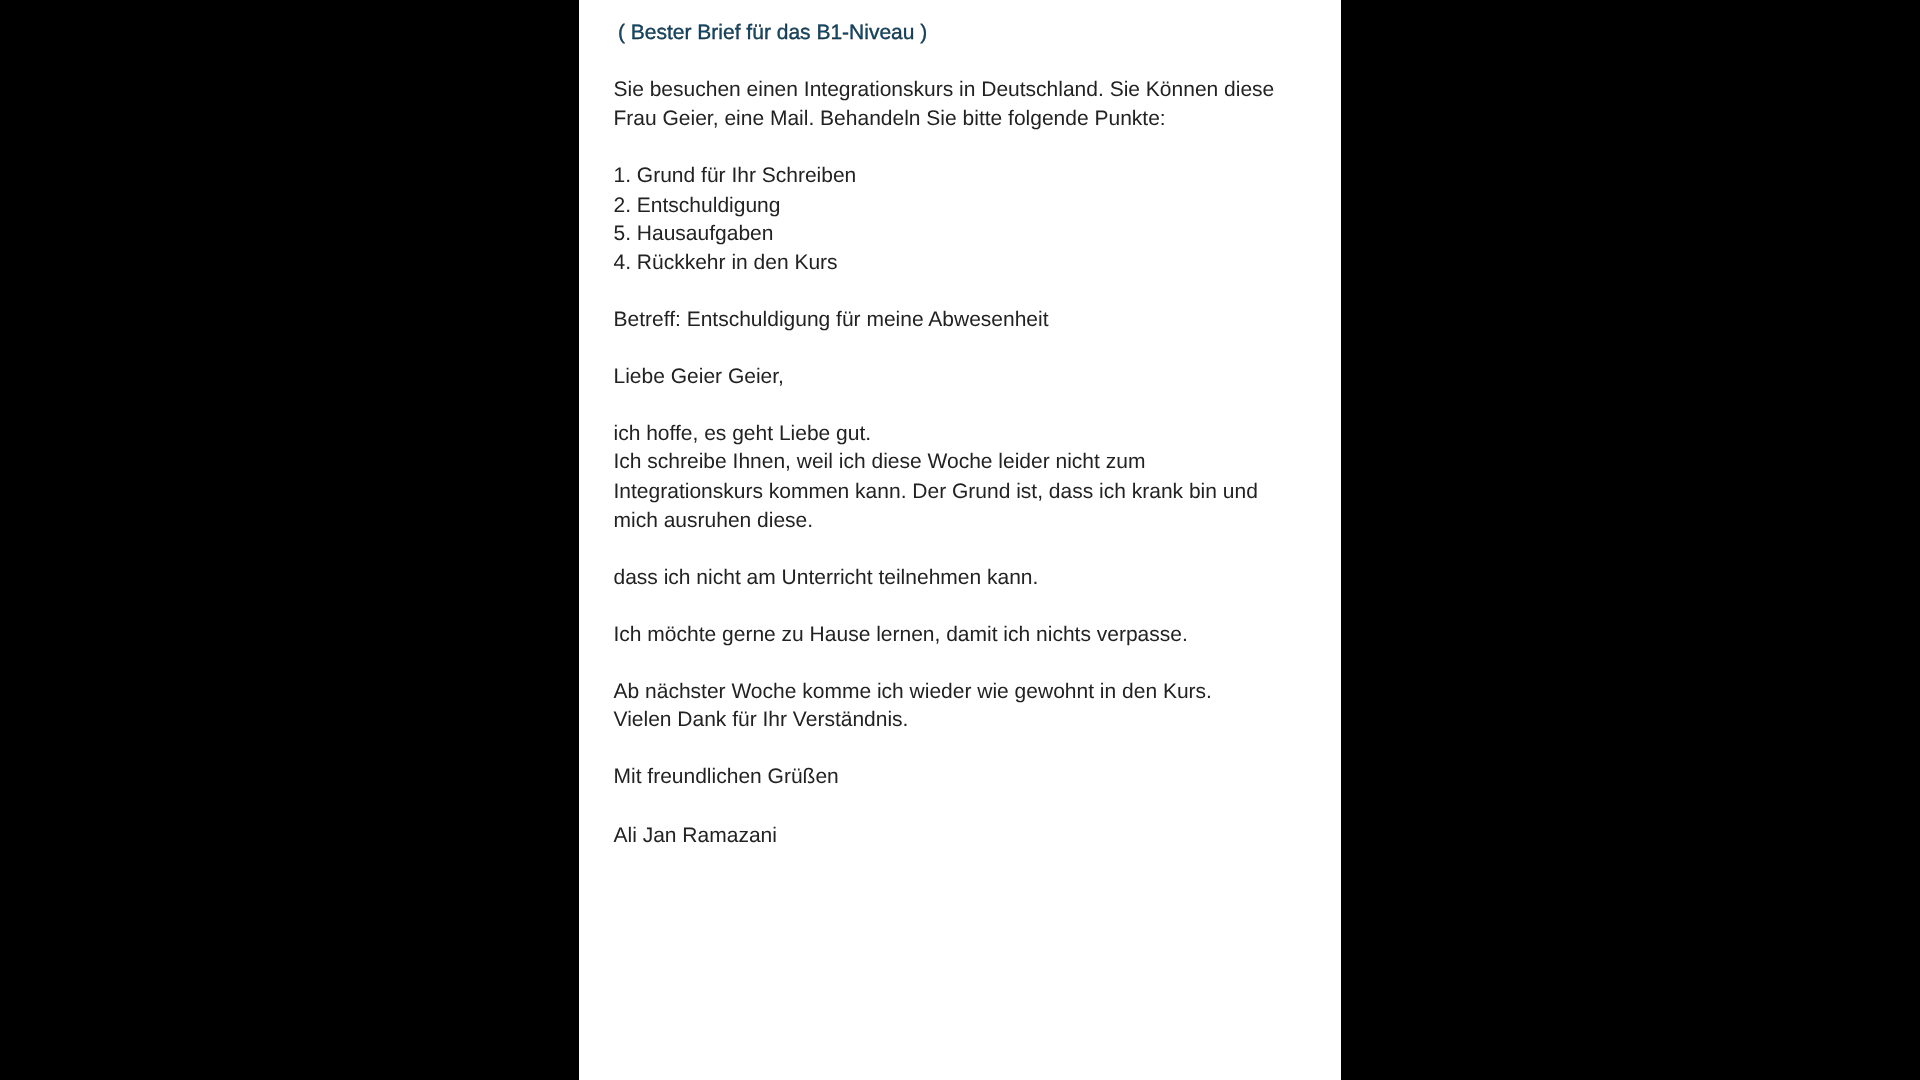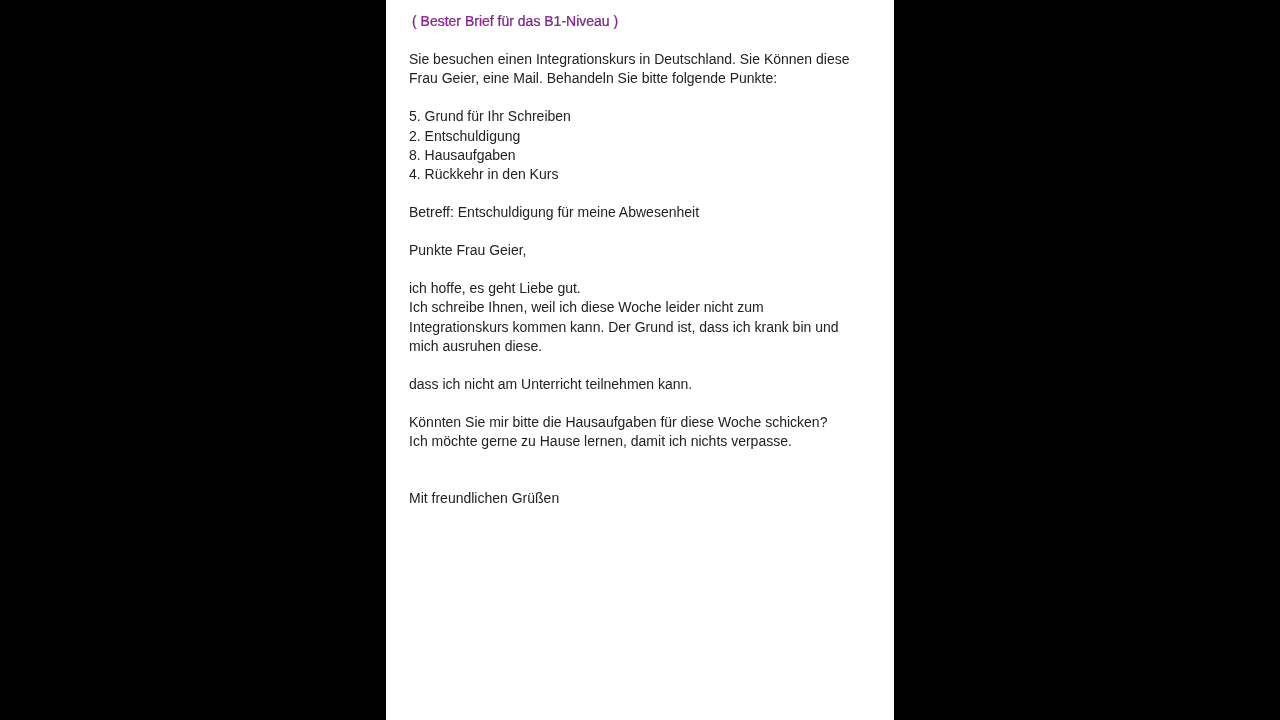--- a/index.html
+++ b/index.html
@@ -9,60 +9,62 @@
     font-family:"Liberation Sans", sans-serif;
   }
   .page {
     position:absolute; left:386px; top:0; width:508px; height:720px;
     background:#fff;
   }
   .content {
     position:absolute; left:23px; top:12px; width:470px;
     color:#222; font-size:14px; line-height:19.1px;
   }
-  .title { margin-left:3px; font-weight:500; color:#a21caf; -webkit-text-stroke:0.2px #111; }
+  .title { margin-left:3px; font-weight:500; color:#0c4a6e; -webkit-text-stroke:0.2px #111; }
   .line { white-space:nowrap; }
   .gap { height:19.1px; }
 </style>
 </head>
 <body>
 
 <div class="page">
   <div class="content">
     <div class="line title">( Bester Brief für das B1-Niveau )</div>
     <div class="gap"></div>
 
     <div class="line">Sie besuchen einen Integrationskurs in Deutschland. Sie Können diese</div>
     <div class="line">Frau Geier, eine Mail. Behandeln Sie bitte folgende Punkte:</div>
     <div class="gap"></div>
 
-    <div class="line">5. Grund für Ihr Schreiben</div>
+    <div class="line">1. Grund für Ihr Schreiben</div>
     <div class="line">2. Entschuldigung</div>
-    <div class="line">8. Hausaufgaben</div>
+    <div class="line">5. Hausaufgaben</div>
     <div class="line">4. Rückkehr in den Kurs</div>
     <div class="gap"></div>
 
     <div class="line">Betreff: Entschuldigung für meine Abwesenheit</div>
     <div class="gap"></div>
 
-    <div class="line">Punkte Frau Geier,</div>
+    <div class="line">Liebe Geier Geier,</div>
     <div class="gap"></div>
 
     <div class="line">ich hoffe, es geht Liebe gut.</div>
     <div class="line">Ich schreibe Ihnen, weil ich diese Woche leider nicht zum</div>
     <div class="line">Integrationskurs kommen kann. Der Grund ist, dass ich krank bin und</div>
     <div class="line">mich ausruhen diese.</div>
     <div class="gap"></div>
 
     <div class="line">dass ich nicht am Unterricht teilnehmen kann.</div>
     <div class="gap"></div>
 
-    <div class="line">Könnten Sie mir bitte die Hausaufgaben für diese Woche schicken?</div>
     <div class="line">Ich möchte gerne zu Hause lernen, damit ich nichts verpasse.</div>
     <div class="gap"></div>
 
+    <div class="line">Ab nächster Woche komme ich wieder wie gewohnt in den Kurs.</div>
+    <div class="line">Vielen Dank für Ihr Verständnis.</div>
     <div class="gap"></div>
 
     <div class="line">Mit freundlichen Grüßen</div>
     <div class="gap"></div>
 
+    <div class="line">Ali Jan Ramazani</div>
   </div>
 </div>
 
 </body></html>

